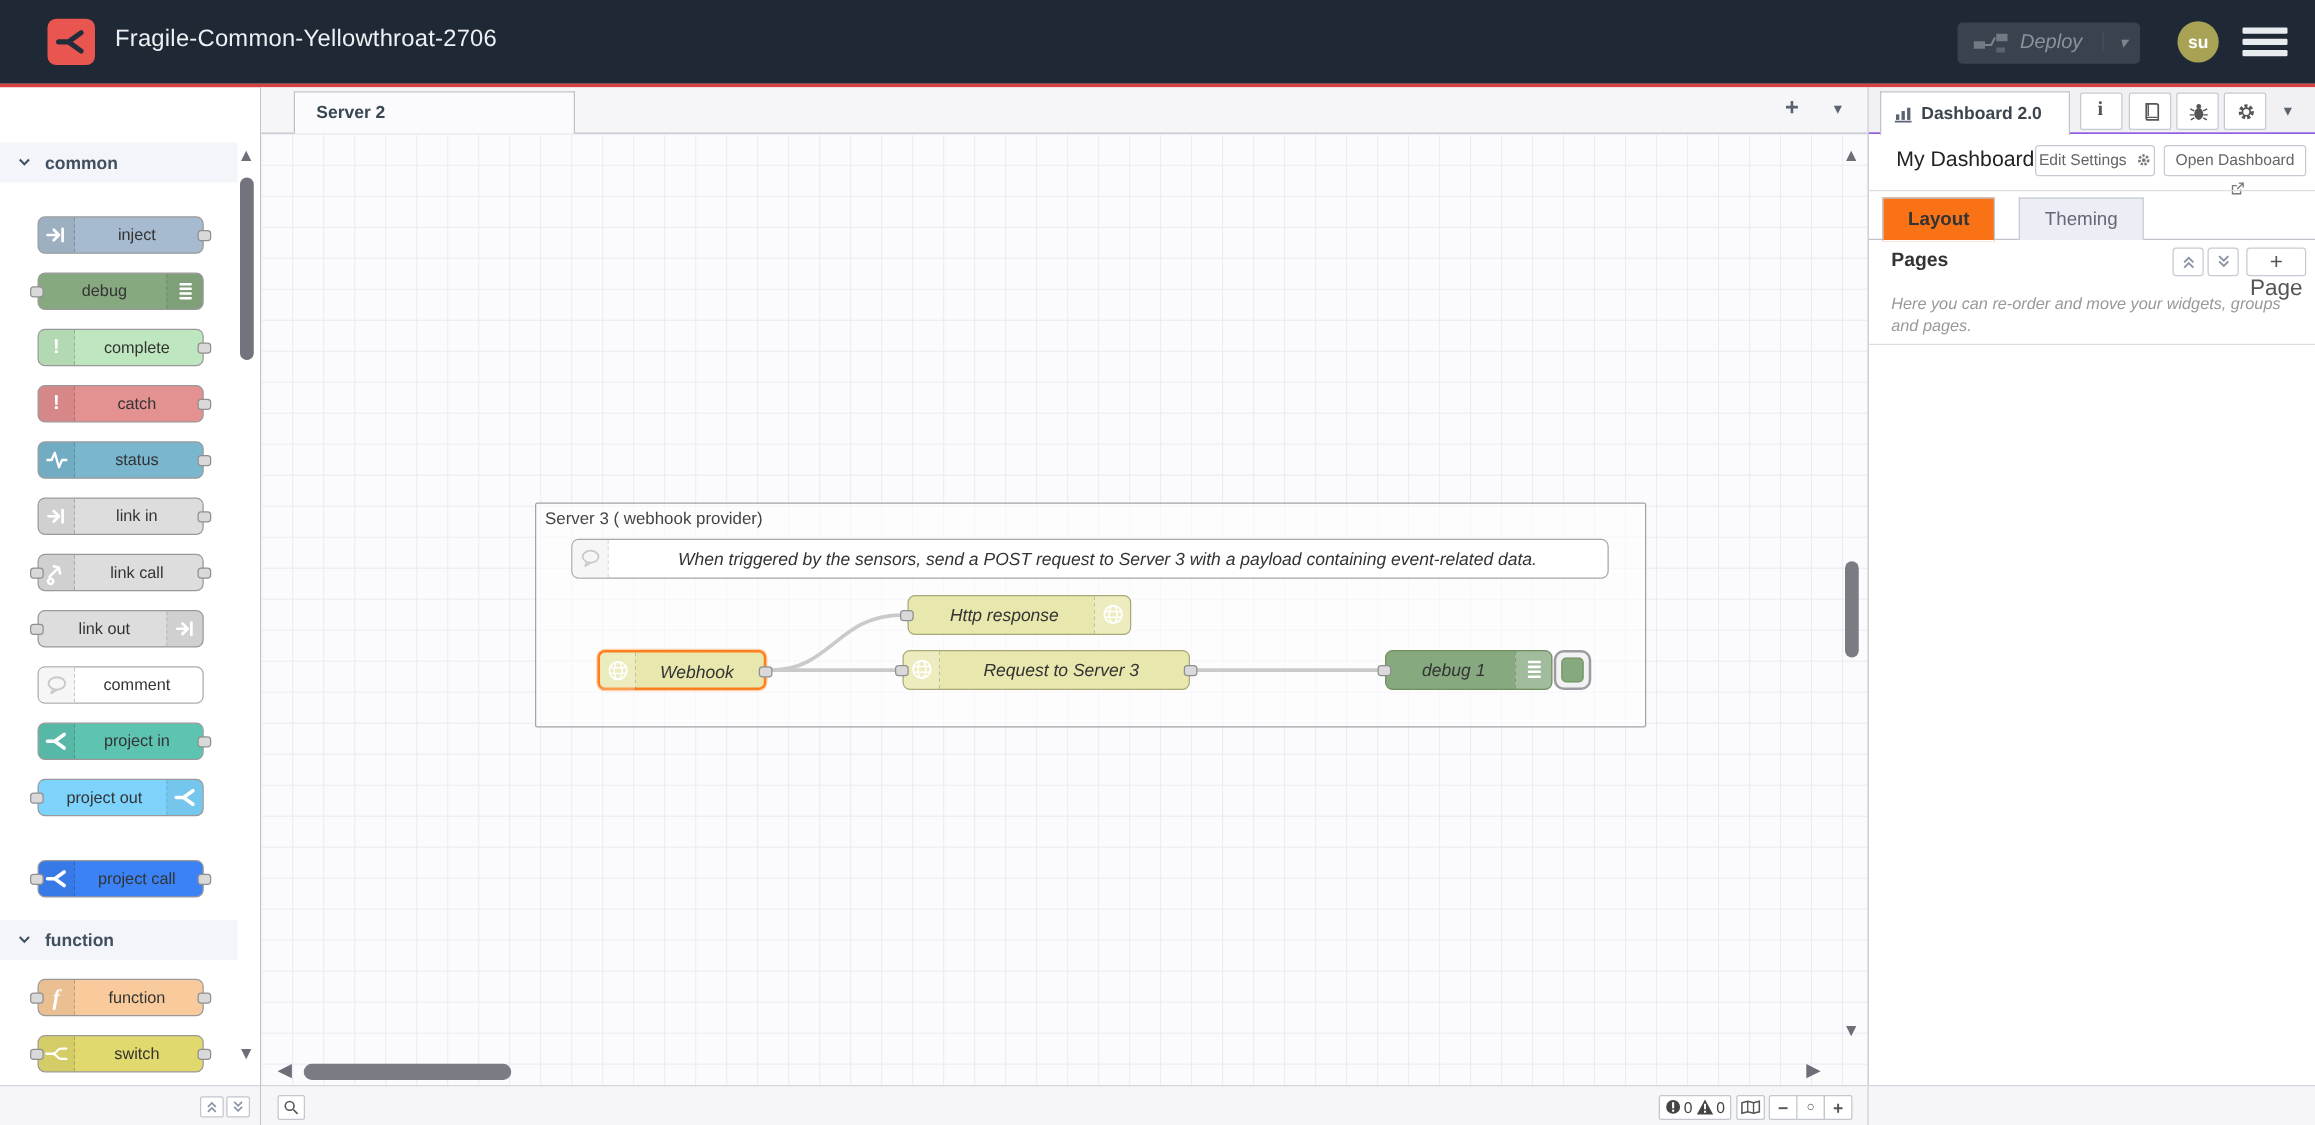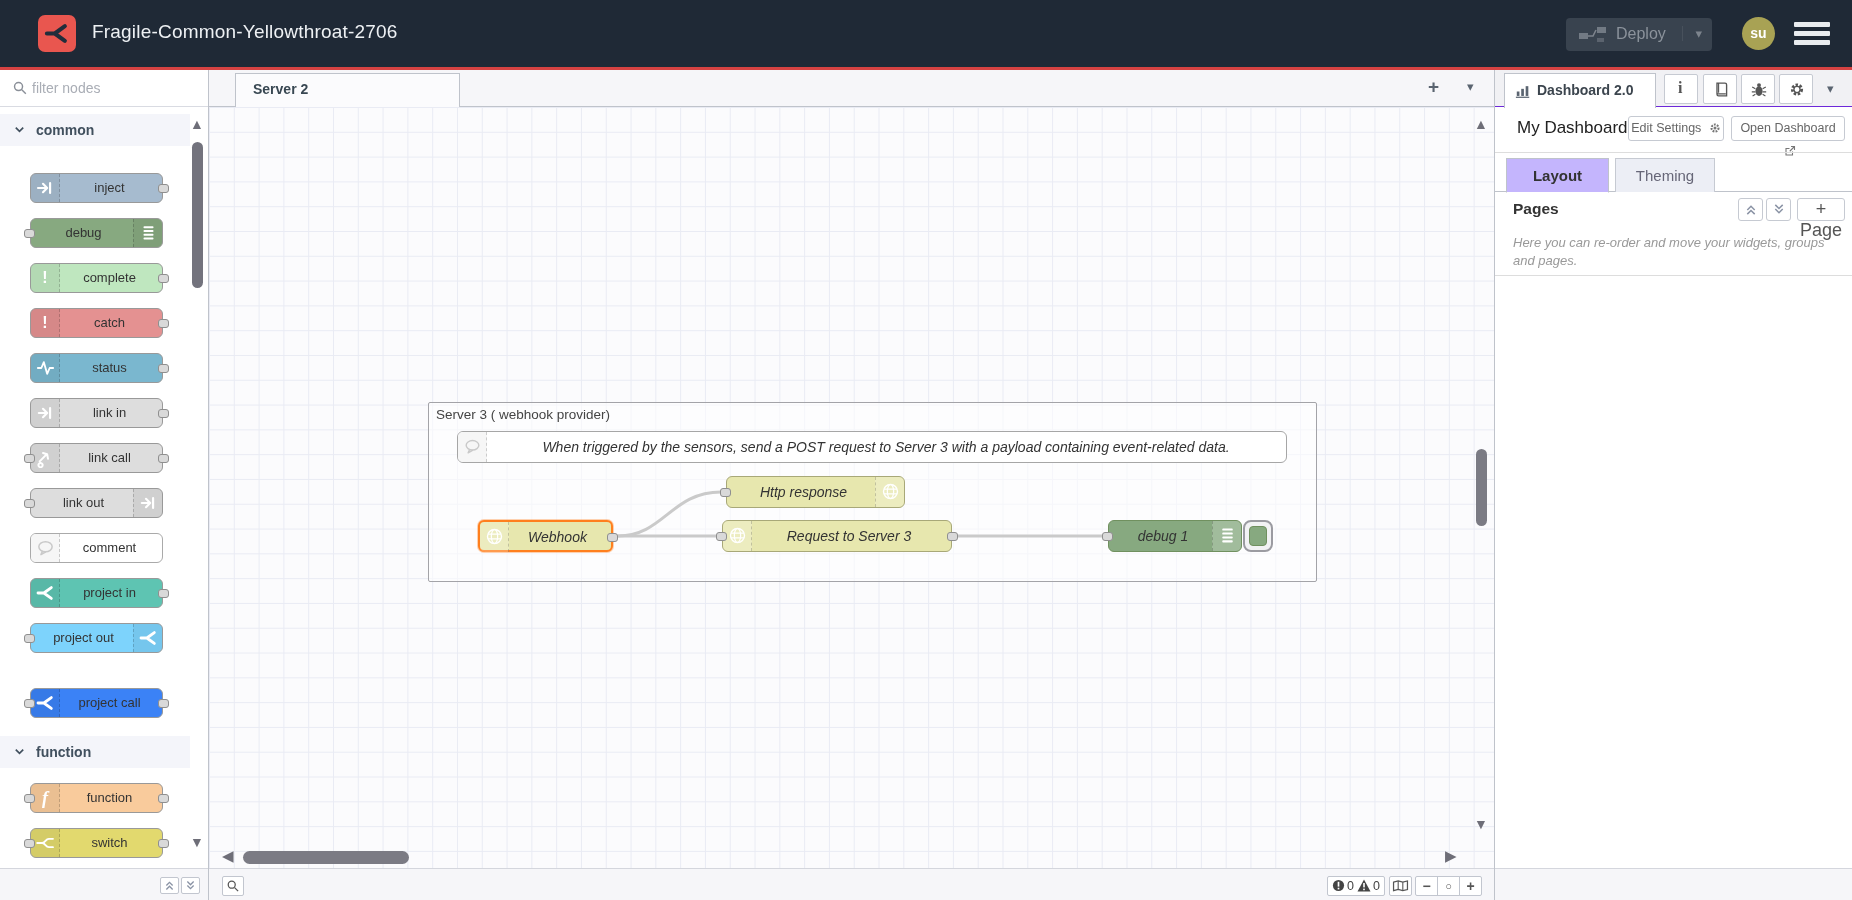--- a/index.html
+++ b/index.html
@@ -6,21 +6,21 @@
   html,body { width:1852px; height:900px; overflow:hidden; }
   body { font-family: "Liberation Sans", sans-serif; background:#fff; }
   .app { position:relative; width:1852px; height:900px; background:#fff; }
 
   
   .header { position:absolute; left:0; top:0; width:1852px; height:67px; background:#1f2936; }
   .accent-line { position:absolute; left:0; top:67px; width:1852px; height:3px; background:#d64242; }
   .logo { position:absolute; left:38px; top:15px; width:38px; height:37px; background:#e9564f; border-radius:7px; }
   .logo svg { position:absolute; left:5px; top:5px; }
   .header-title { position:absolute; left:92px; top:21px; color:#eef1f4; font-size:19px; letter-spacing:.2px; }
-  .deploy-btn { position:absolute; left:1566px; top:18px; width:146px; height:33px; background:#39434f; border-radius:4px; color:#8b929b; }
+  .deploy-btn { position:absolute; left:1566px; top:18px; width:146px; height:33px; background:#39434f; border-radius:4px; color:#8b929b;font-style:italic; }
   .deploy-btn .dep-icon { position:absolute; left:12px; top:8px; }
   .deploy-btn .dep-label { position:absolute; left:50px; top:7px; font-size:16px; }
   .deploy-btn .dep-caret { position:absolute; right:10px; top:8px; font-size:13px; color:#7d848d; border-left:1px solid rgba(255,255,255,.08); padding-left:12px; }
   .avatar { position:absolute; left:1742px; top:17px; width:33px; height:33px; border-radius:50%; background:#a8a254; color:#fff; font-size:14px; font-weight:bold; text-align:center; line-height:33px; }
   .hamburger { position:absolute; left:1794px; top:22px; width:36px; height:24px; cursor:pointer; }
   .hamburger span { display:block; width:36px; height:5px; margin-bottom:4px; background:#e9ecef; border-radius:1px; }
 
   
   .palette { position:absolute; left:0; top:70px; width:209px; height:830px; background:#fff; border-right:1px solid #bfc3cb; }
   .palette-search { position:absolute; left:0; top:0; width:208px; height:37px; background:#fff; border-bottom:1px solid #d9dbe2; }
@@ -109,21 +109,21 @@
   .ibtxt { font-family:"Liberation Serif", serif; font-weight:bold; font-size:16px; color:#555; font-style:normal; left:13px !important; top:4px !important; position:absolute; }
   .sb-caret { position:absolute; left:332px; top:11px; font-size:13px; color:#5a6470; }
   .sb-title { position:absolute; left:22px; top:48px; font-size:17px; color:#222; }
   .sb-btn { position:absolute; top:46px; height:25px; background:#fff; border:1px solid #c6cad2; border-radius:3px; font-size:12.5px; color:#666; line-height:23px; text-align:center; }
   .sb-btn.edit { left:133px; width:96px; }
   .sb-btn.open { left:236px; width:114px; }
   .sb-btn svg { vertical-align:-2px; margin-left:4px; }
   .sb-div1 { position:absolute; left:0; top:82px; width:357px; border-top:1px solid #ddd; }
   .layout-tabs-border { position:absolute; left:0; top:121px; width:357px; border-top:1px solid #bfc3cb; }
   .ltab { position:absolute; top:88px; height:35px; font-size:15px; line-height:33px; text-align:center; z-index:2; }
-  .ltab.active { left:11px; width:103px; background:#c4b5fd; border:1px solid #bfc3cb; border-bottom:1px solid #fff; font-weight:bold; color:#333; }
+  .ltab.active { left:11px; width:90px; background:#f97316; border:1px solid #bfc3cb; border-bottom:1px solid #fff; font-weight:bold; color:#333; }
   .ltab.inactive { left:120px; width:100px; background:#eceef5; border:1px solid #c6cad2; border-bottom:none; color:#667; height:34px; }
   .pages-heading { position:absolute; left:18px; top:130px; font-size:15.5px; font-weight:bold; color:#333; }
   .pg-btn { position:absolute; top:128px; height:23px; background:#fff; border:1px solid #c6cad2; border-radius:3px; }
   .pg-btn.up { left:243px; width:25px; } .pg-btn.dn { left:271px; width:25px; }
   .pg-btn svg { position:absolute; left:5px; top:4px; }
   .pg-btn.addpage { left:302px; width:48px; font-size:18px; color:#555; line-height:21px; text-align:center; }
   .sb-help { position:absolute; left:18px; top:164px; width:320px; font-size:13px; font-style:italic; color:#999; line-height:1.35; }
   .sb-div2 { position:absolute; left:0; top:205px; width:357px; border-top:1px solid #ddd; }
   .sb-footer { position:absolute; left:0; top:798px; width:357px; height:32px; background:#f6f6f9; border-top:1px solid #d4d6dd; }
 </style>
@@ -152,27 +152,20 @@
     <div class="avatar">su</div>
     <div class="hamburger">
         <span></span>
         <span></span>
         <span></span>
       </div>
   </div>
   <div class="accent-line"></div>
 
   <div class="palette">
-    <div class="palette-search">
-      <svg class="mag" width="16" height="16" viewBox="0 0 22 22">
-        <circle cx="9" cy="9" r="5.5" fill="none" stroke="#8a8f98" stroke-width="2"></circle>
-          <path d="M13.5 13.5 L19 19" stroke="#8a8f98" stroke-width="2"></path>
-      </svg>
-      <input type="text" placeholder="filter nodes" style="">
-    </div>
 
     <div class="cat-header" style="top:44px;">
       <svg class="chev" width="13" height="13" viewBox="0 0 14 14">
           <path d="M3 5 L7 9 L11 5" fill="none" stroke="#41505e" stroke-width="1.8"></path>
         </svg>
       <span class="cat-label">common</span>
     </div>
 
     <div class="pnode" style="top:103px;background:#a6bbcf;">
       <span class="icon-sec left">

